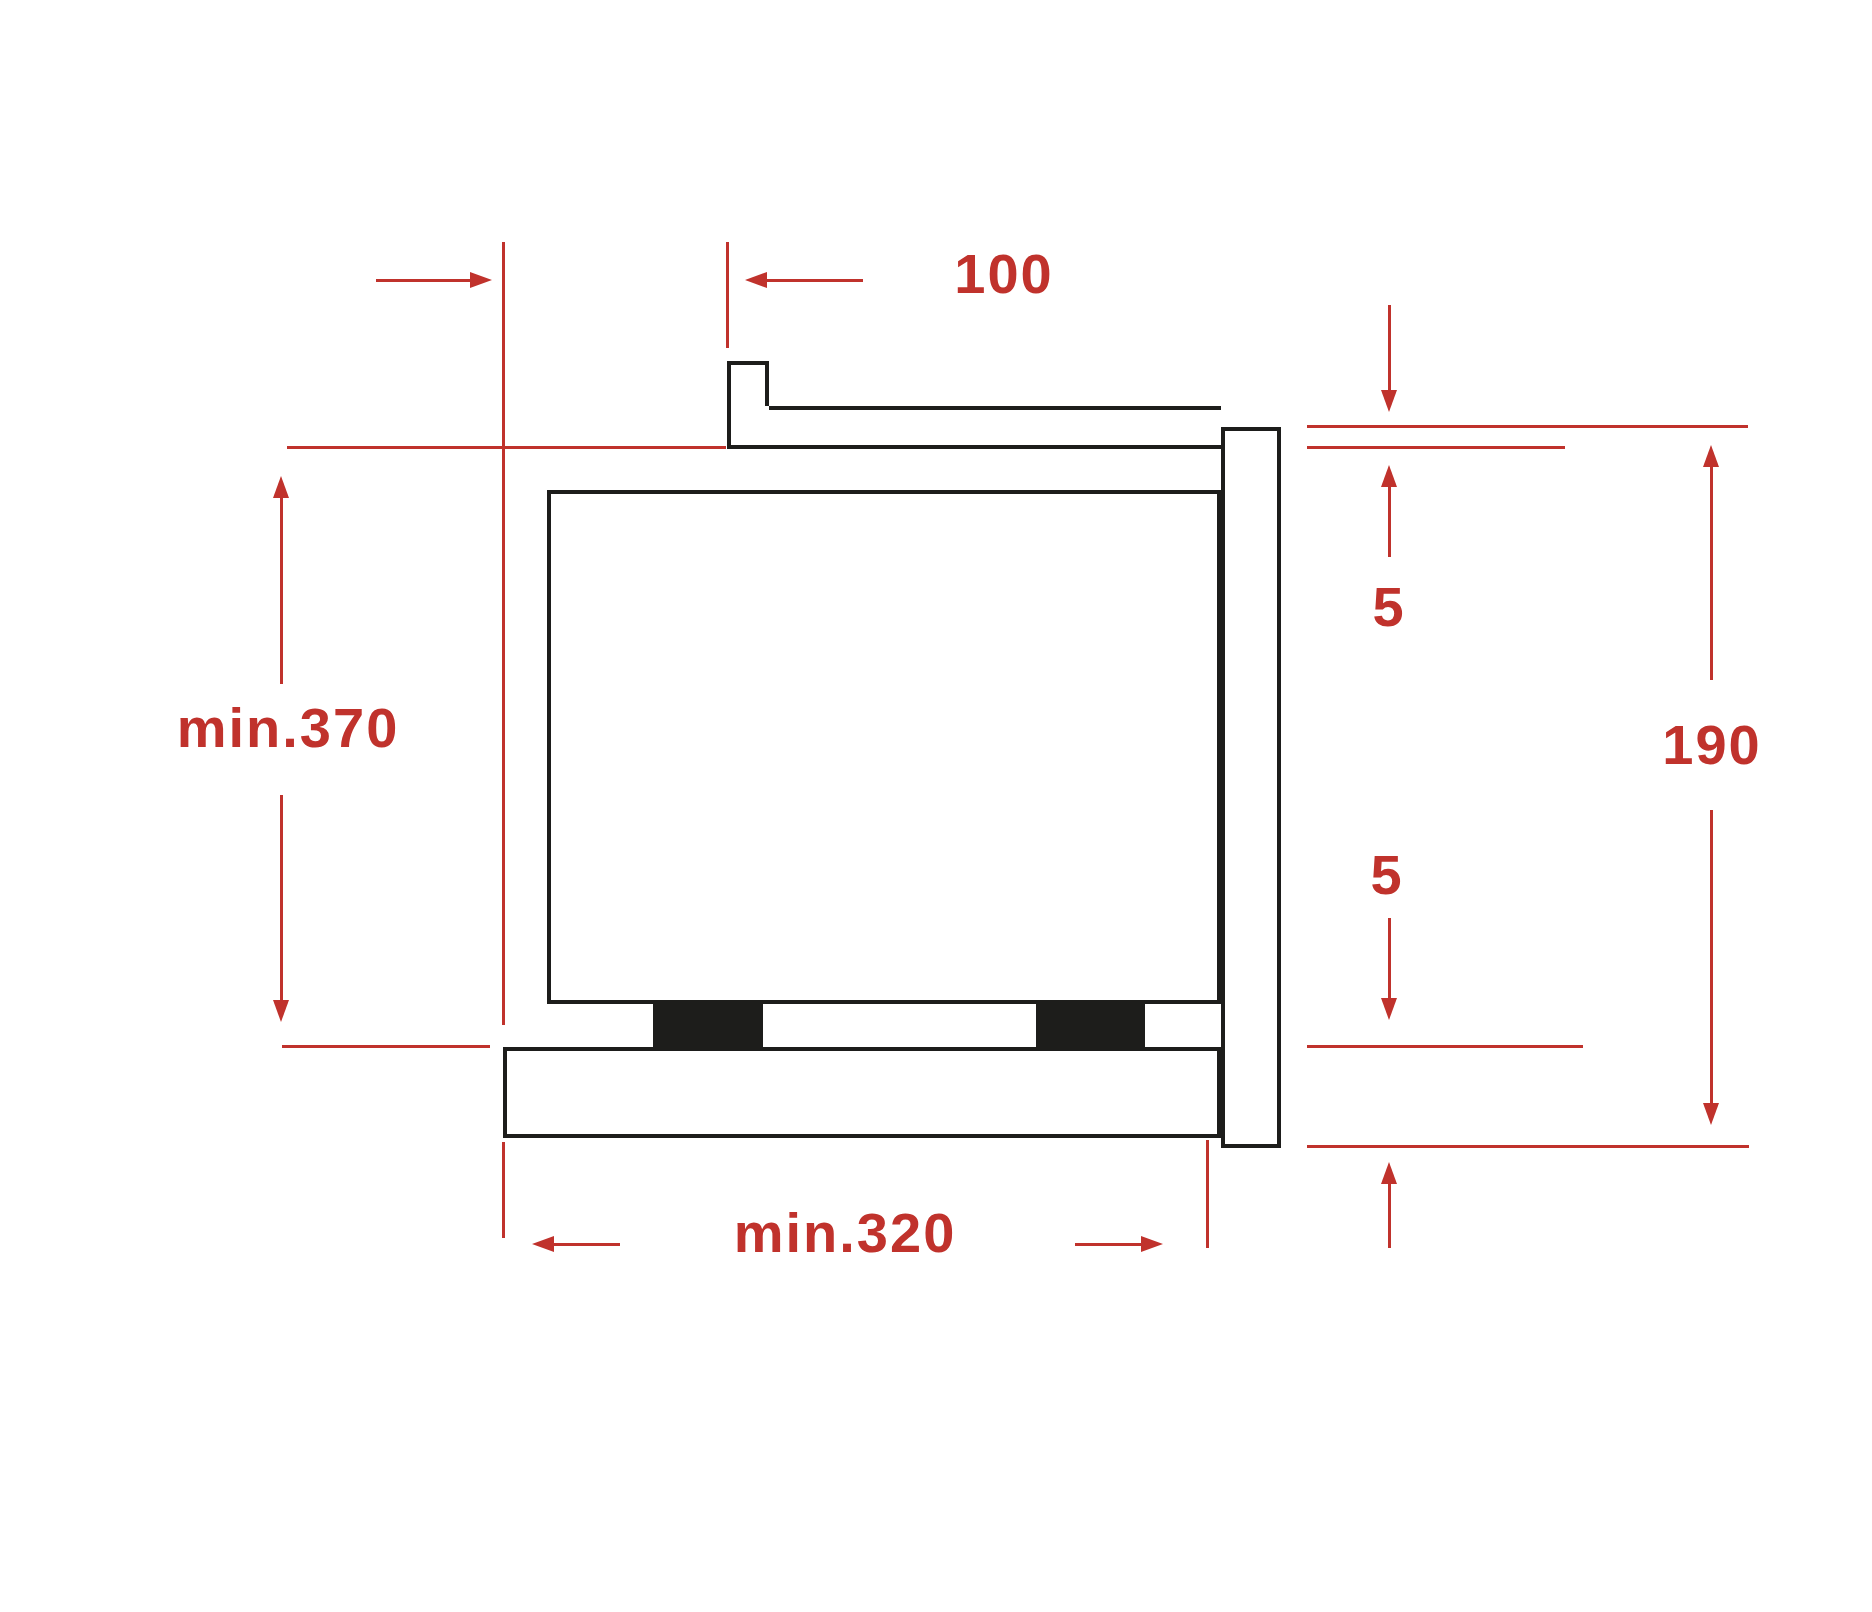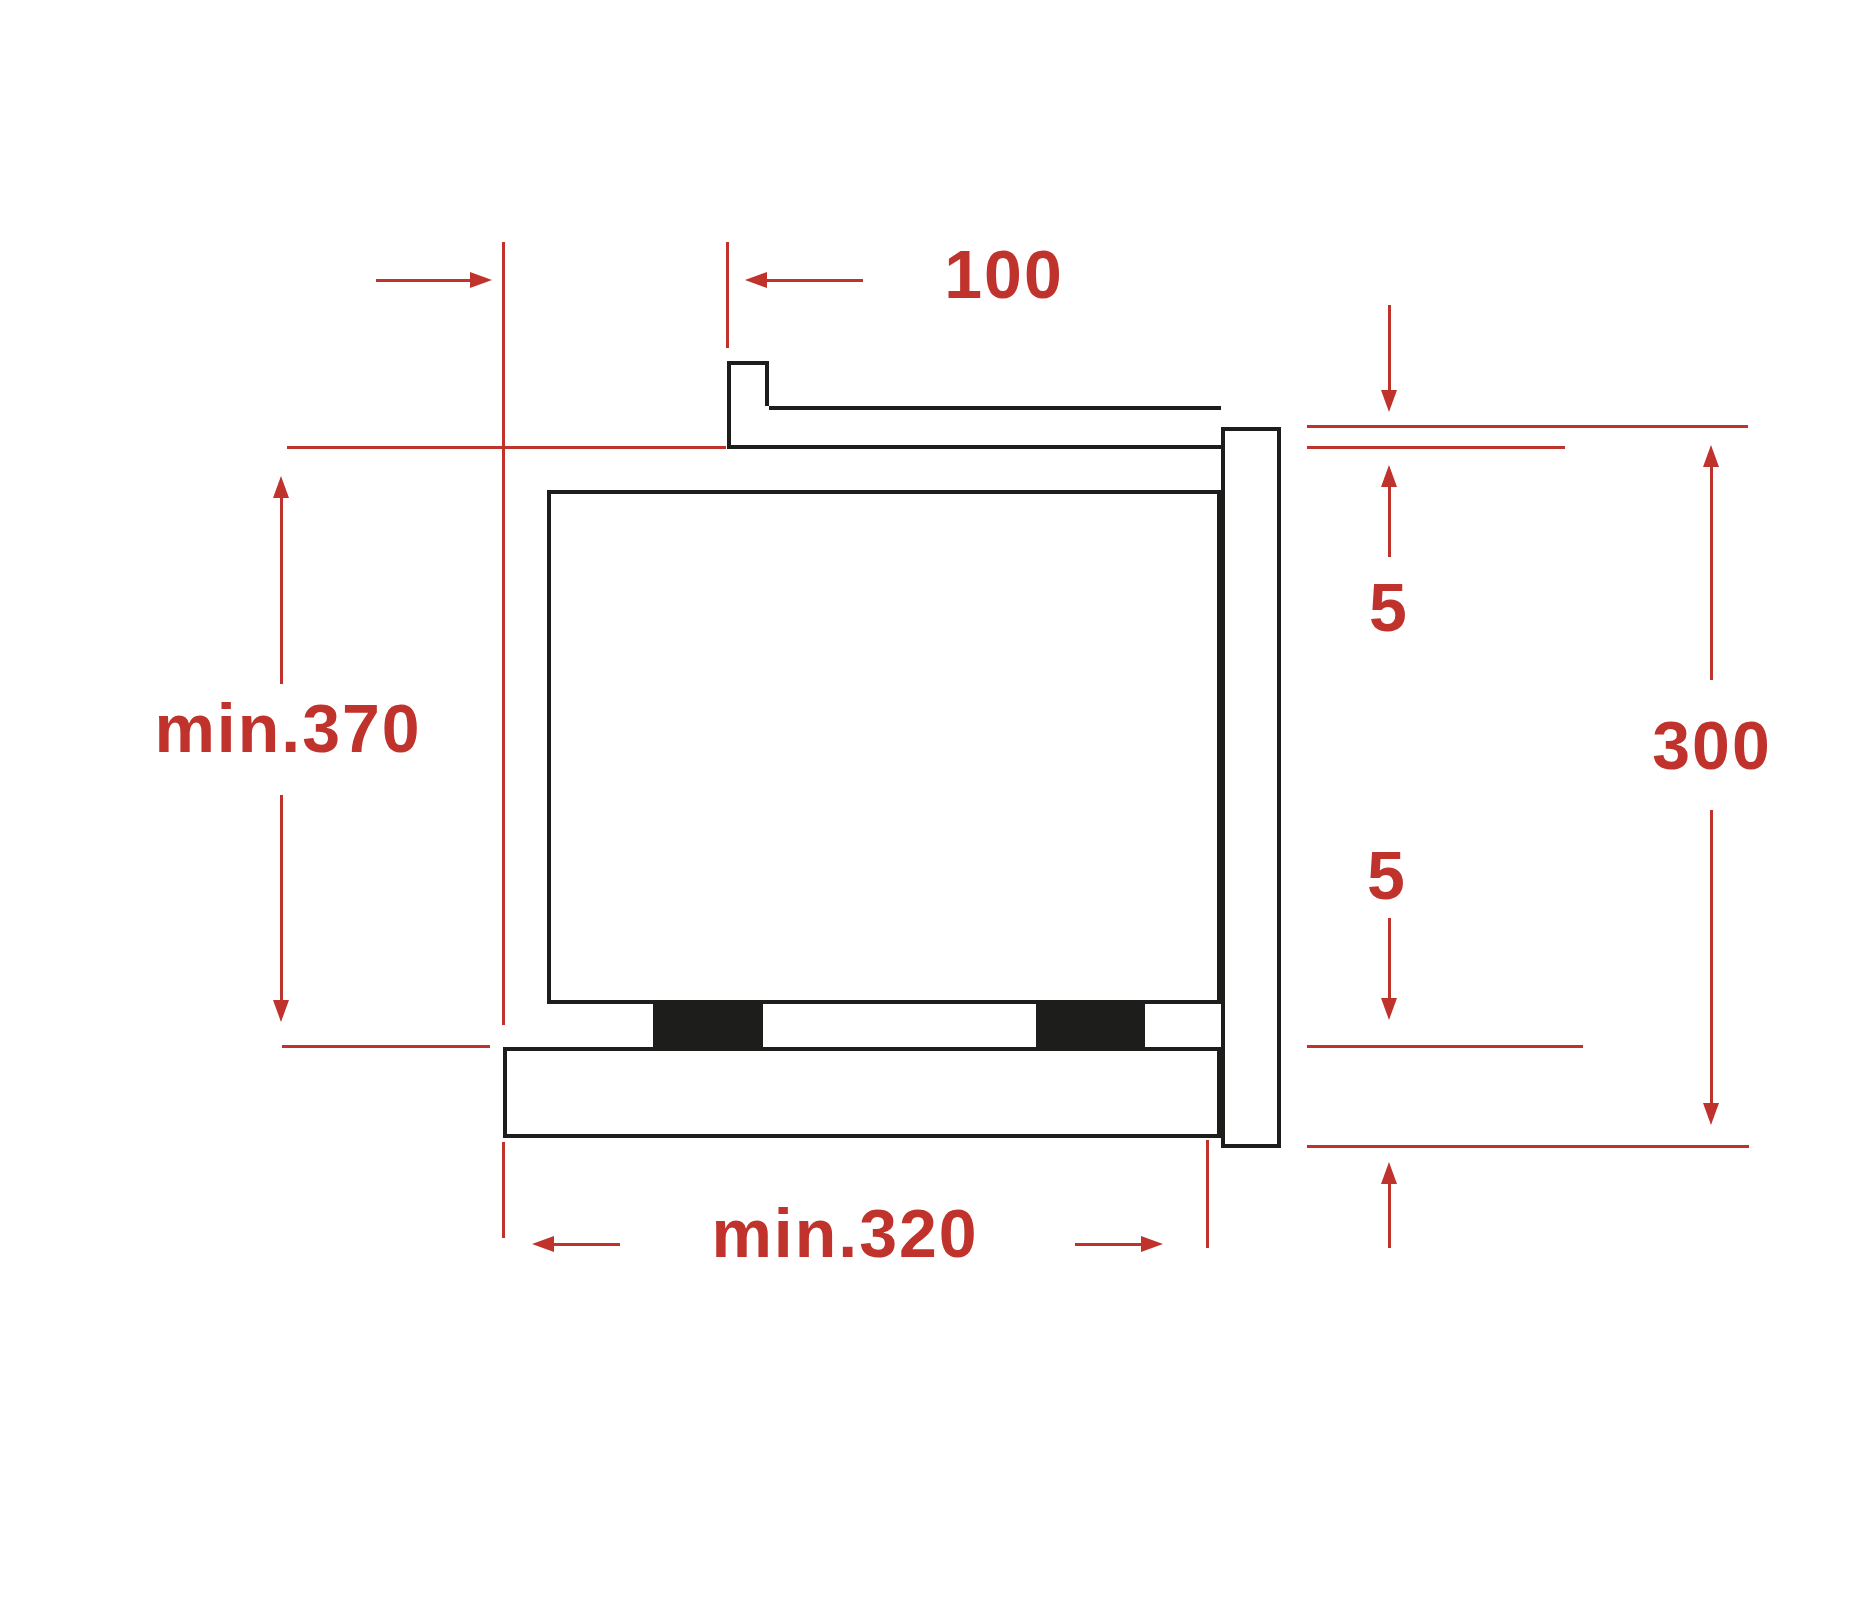--- a/index.html
+++ b/index.html
@@ -3,21 +3,21 @@
 <meta charset="utf-8">
 <style>
   html,body{margin:0;padding:0;background:#ffffff;}
   .canvas{position:relative;width:1872px;height:1612px;background:#ffffff;overflow:hidden;
           font-family:"Liberation Sans",sans-serif;}
   
   .blk{position:absolute;background:#1d1d1b;}
   .rect{position:absolute;border:4px solid #1d1d1b;background:#ffffff;box-sizing:border-box;}
   
   .rl{position:absolute;background:#c0322c;}
-  .lbl{position:absolute;color:#c0322c;font-weight:bold;font-size:68px;line-height:1;
+  .lbl{position:absolute;color:#c0322c;font-weight:bold;font-size:56px;line-height:1;
        letter-spacing:2px;transform:translate(-50%,-50%);white-space:nowrap;}
   .ah{position:absolute;width:0;height:0;}
   .ah.up   {border-left:8px solid transparent;border-right:8px solid transparent;border-bottom:22px solid #c0322c;}
   .ah.down {border-left:8px solid transparent;border-right:8px solid transparent;border-top:22px solid #c0322c;}
   .ah.left {border-top:8px solid transparent;border-bottom:8px solid transparent;border-right:22px solid #c0322c;}
   .ah.right{border-top:8px solid transparent;border-bottom:8px solid transparent;border-left:22px solid #c0322c;}
 </style>
 </head>
 <body>
 
@@ -67,21 +67,21 @@
     <div class="ah up" style="left:273px;top:476px;"></div>
     <div class="rl" style="left:280px;top:496px;width:3px;height:188px;"></div>
     <div class="lbl" style="left:288px;top:728px;">min.370</div>
     <div class="rl" style="left:280px;top:795px;width:3px;height:205px;"></div>
     <div class="ah down" style="left:273px;top:1000px;"></div>
   </div>
 
   <div>
     <div class="ah up" style="left:1703px;top:445px;"></div>
     <div class="rl" style="left:1710px;top:465px;width:3px;height:215px;"></div>
-    <div class="lbl" style="left:1712px;top:745px;">300</div>
+    <div class="lbl" style="left:1712px;top:745px;">190</div>
     <div class="rl" style="left:1710px;top:810px;width:3px;height:295px;"></div>
     <div class="ah down" style="left:1703px;top:1103px;"></div>
   </div>
 
   <div>
     <div class="rl" style="left:1388px;top:305px;width:3px;height:87px;"></div>
     <div class="ah down" style="left:1381px;top:390px;"></div>
     <div class="ah up" style="left:1381px;top:465px;"></div>
     <div class="rl" style="left:1388px;top:485px;width:3px;height:72px;"></div>
     <div class="lbl" style="left:1389px;top:607px;">5</div>

